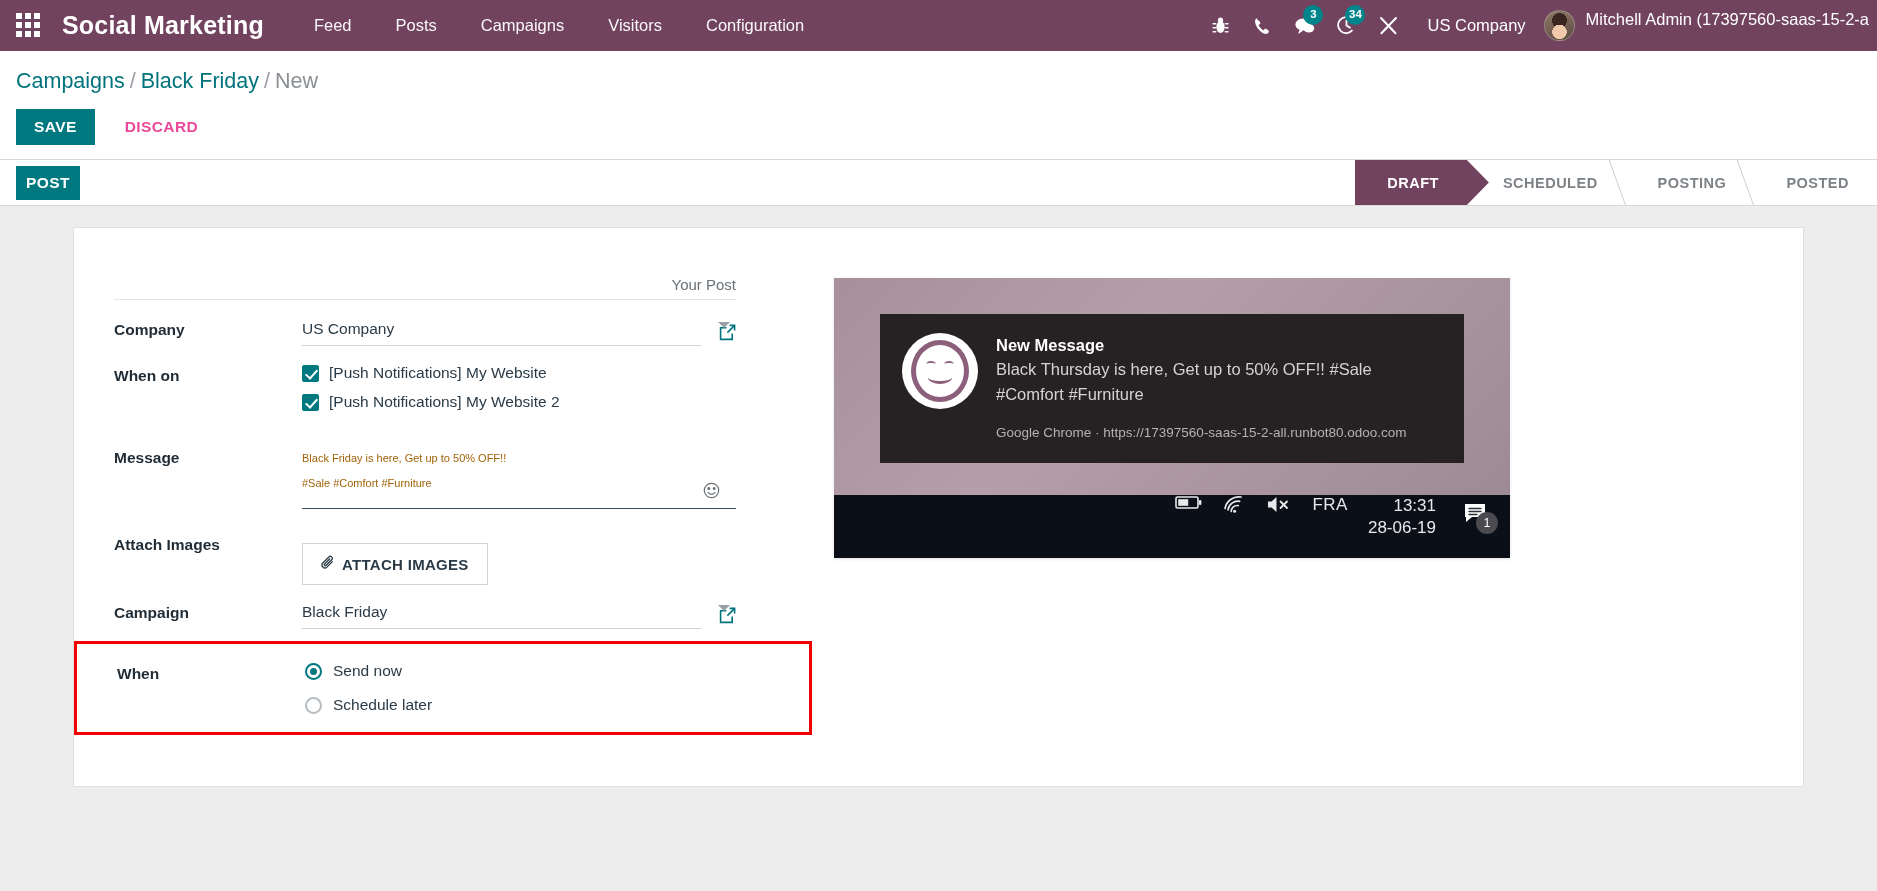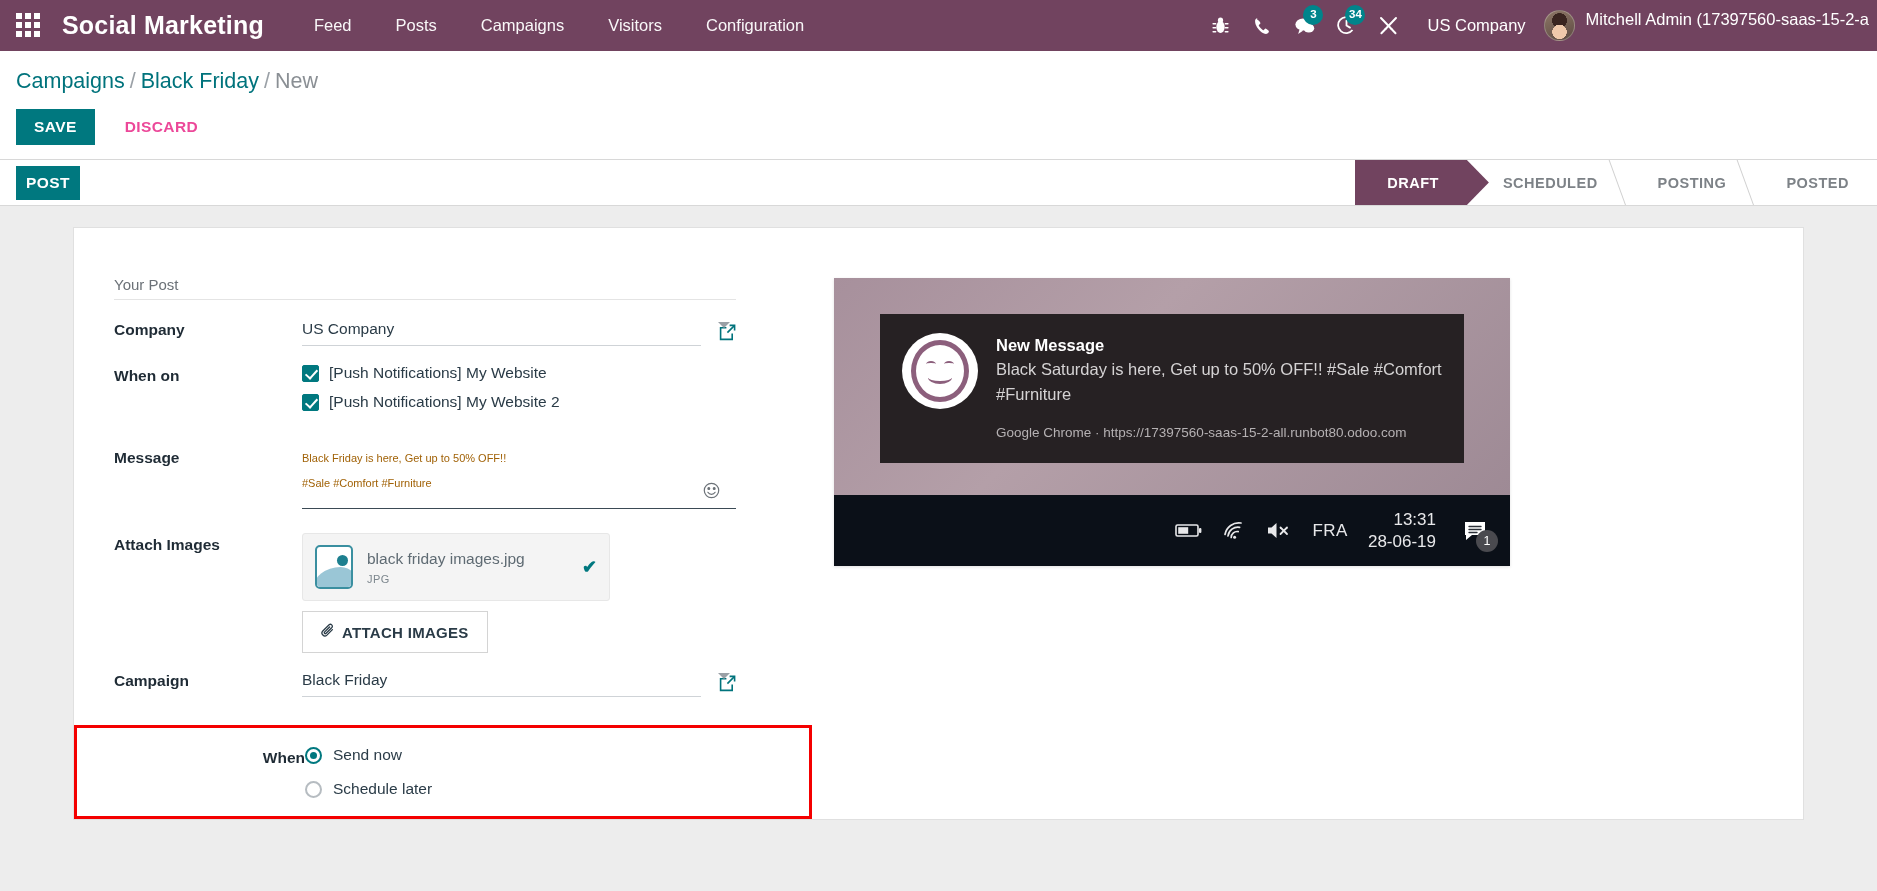--- a/index.html
+++ b/index.html
@@ -221,20 +221,21 @@
   .form-col { width: 760px; padding-left: 40px; padding-top: 8px; }
   .preview-col { flex: 1; padding-top: 10px; }
 
   .group-title {
     font-size: 15px;
     color: #6b7177;
     padding-bottom: 6px;
     border-bottom: 1px solid #e4e4e4;
     width: 622px;
     margin-left: 0;
+    text-align: right;
   }
 
   .frow { display: flex; align-items: flex-start; margin-top: 18px; }
   .flabel {
     width: 188px;
     flex: 0 0 188px;
     font-size: 15.5px;
     font-weight: bold;
     color: #1f2b35;
     padding-top: 3px;
@@ -357,23 +358,22 @@
     display: inline-flex;
     align-items: center;
     gap: 7px;
     font-family: "Liberation Sans", sans-serif;
   }
 
   .when-wrap {
     border: 3px solid #f40000;
     margin-left: -40px;
     padding: 12px 0 18px 40px;
-    margin-top: 28px;
+    margin-top: 12px;
     width: 738px;
-    text-align: right;
   }
   .when-wrap .frow { margin-top: 6px; }
   .radio-row { display: flex; align-items: center; margin-bottom: 16px; }
   .radio {
     width: 17px; height: 17px;
     border-radius: 50%;
     border: 2px solid #b6bcc1;
     margin-right: 11px;
     flex: 0 0 auto;
     position: relative;
@@ -449,23 +449,23 @@
     line-height: 25px;
   }
   .notif-src {
     color: #b5b1b3;
     font-size: 13.5px;
     margin-top: 17px;
     line-height: 18px;
   }
   .taskbar {
     background: #0b1018;
-    height: 71px;
+    height: 63px;
     display: flex;
-    align-items: center;
+    align-items: flex-start;
     justify-content: flex-end;
     padding-right: 14px;
     gap: 20px;
     color: #e8e8ea;
   }
   .tb-ico { display: flex; align-items: center; cursor: pointer; }
   .tb-lang { font-size: 17px; letter-spacing: .5px; }
   .tb-clock { font-size: 17px; line-height: 22px; text-align: right; cursor: pointer; }
   .tb-notif {
     position: relative;
@@ -641,31 +641,20 @@
               </g>
                 </svg>
             </span>
           </div>
         </div>
       </div>
 
       <div class="frow" style="margin-top:24px;">
         <div class="flabel">Attach Images</div>
         <div class="fval">
-          <div class="attach-card">
-            <div class="file-thumb">
-              <span class="dot"></span>
-                <span class="hill"></span>
-            </div>
-            <div class="file-meta">
-              <div class="file-name">black friday images.jpg</div>
-              <div class="file-type">JPG</div>
-            </div>
-            <div class="file-check">✔</div>
-          </div>
           <button class="btn-attach">
             <span>
               <svg width="14" height="15" viewBox="0 0 14 15">
                   <path d="M11.4 6.6 L5.9 12.1 a2.9 2.9 0 0 1-4.1-4.1 L8.1 1.7 a2 2 0 0 1 2.8 2.8 L4.9 10.5 a1 1 0 0 1-1.4-1.4 L8.6 4" fill="none" stroke="#2a3b47" stroke-width="1.3" stroke-linecap="round"></path>
                 </svg>
             </span>
             <span>ATTACH IMAGES</span>
           </button>
         </div>
       </div>
@@ -712,21 +701,21 @@
           <div class="notif">
             <div class="notif-ava">
               <div class="smiley">
                 <span class="eye l"></span>
                   <span class="eye r"></span>
                   <span class="mouth"></span>
               </div>
             </div>
             <div class="notif-body">
               <div class="notif-title">New Message</div>
-              <div class="notif-text">Black Saturday is here, Get up to 50% OFF!! #Sale #Comfort #Furniture</div>
+              <div class="notif-text">Black Thursday is here, Get up to 50% OFF!! #Sale #Comfort #Furniture</div>
               <div class="notif-src">Google Chrome · https://17397560-saas-15-2-all.runbot80.odoo.com</div>
             </div>
           </div>
         </div>
         <div class="taskbar">
           <span class="tb-ico">
             <svg width="27" height="15" viewBox="0 0 27 15">
                 <g fill="none" stroke="#e8e8ea" stroke-width="1.6">
               <rect x="1" y="2" width="22" height="11" rx="1.5"></rect>
             </g>

